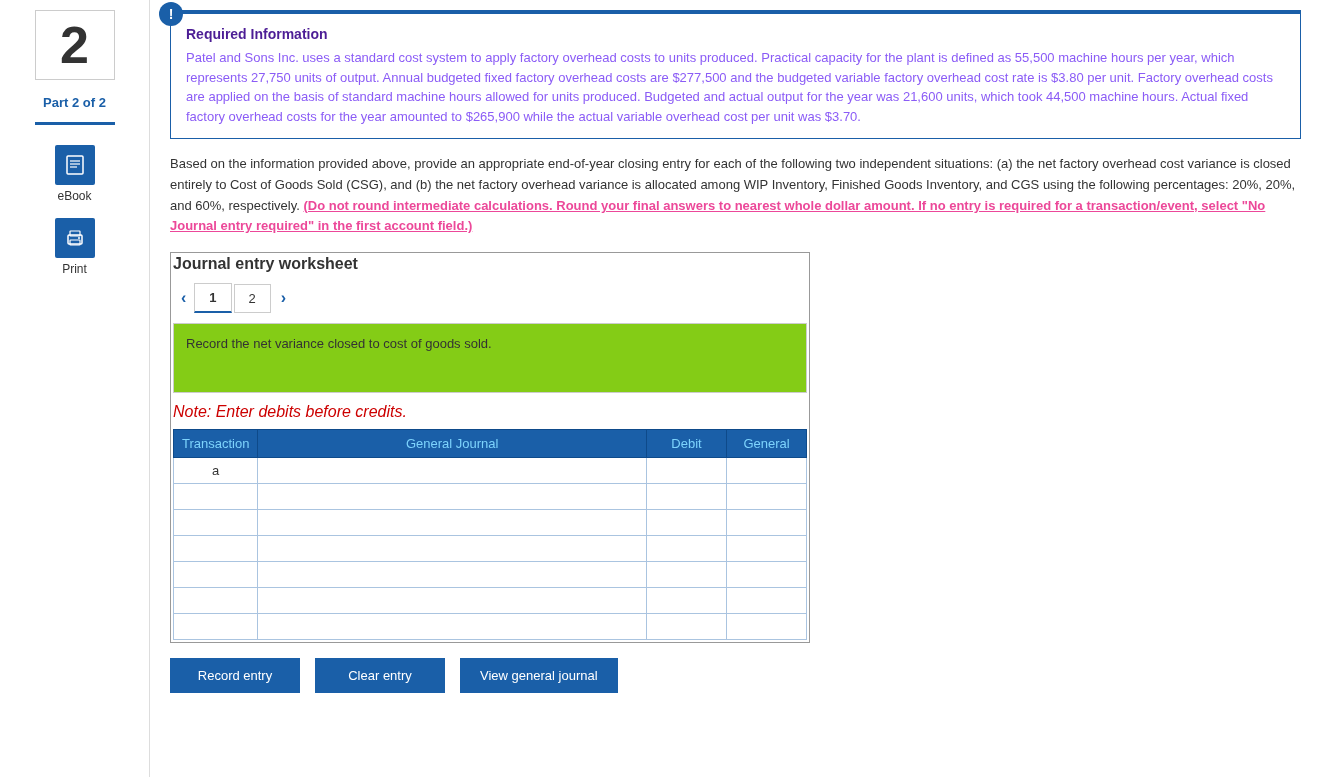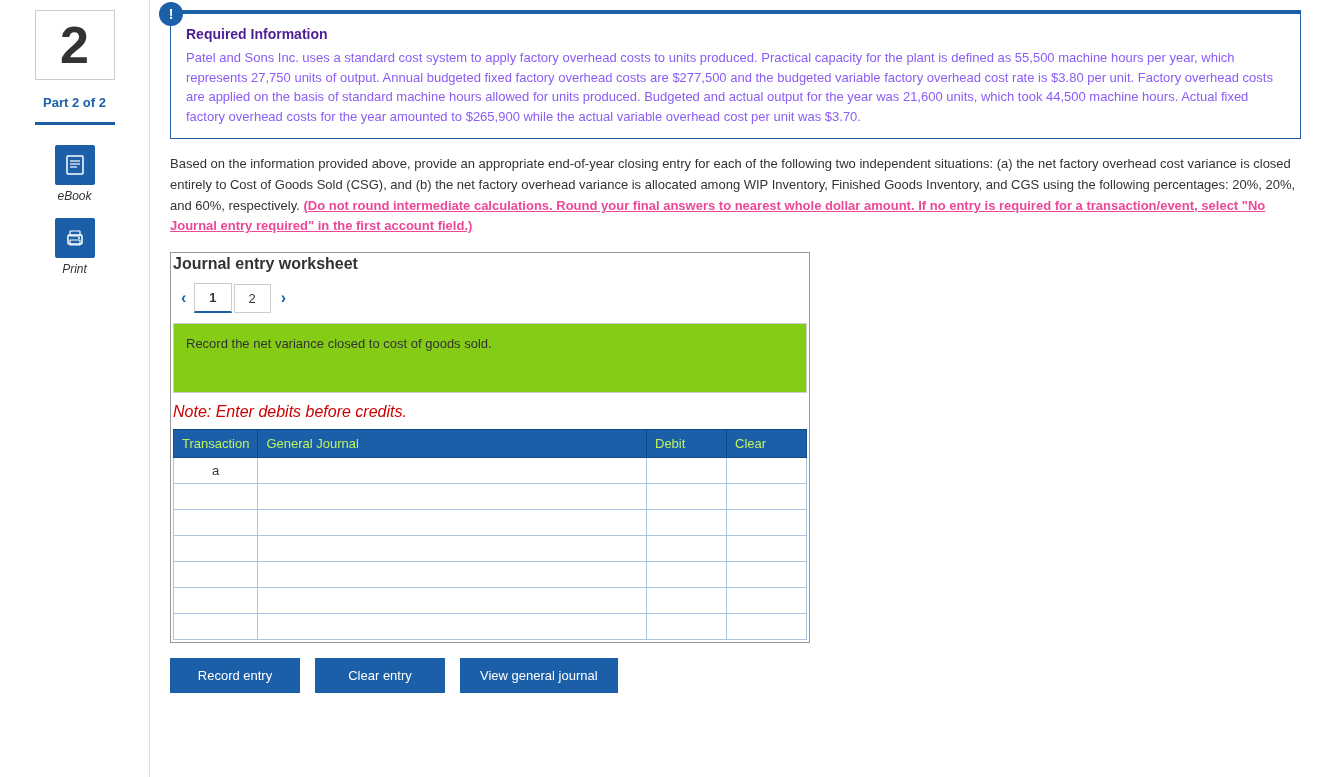--- a/index.html
+++ b/index.html
@@ -49,21 +49,20 @@
       background: #1a5fa8;
       margin-bottom: 20px;
     }
 
     .sidebar-icon-item {
       display: flex;
       flex-direction: column;
       align-items: center;
       margin-bottom: 15px;
       cursor: pointer;
-      font-style: italic;
     }
 
     .sidebar-icon-box {
       width: 40px;
       height: 40px;
       background: #1a5fa8;
       display: flex;
       align-items: center;
       justify-content: center;
       margin-bottom: 4px;
@@ -217,23 +216,23 @@
 
     
     .journal-table {
       width: 100%;
       border-collapse: collapse;
       font-size: 13px;
     }
 
     .journal-table thead tr th {
       background: #1a5fa8;
-      color: #bef264;
+      color: #7dd3fc;
       padding: 6px 8px;
-      text-align: left;
+      text-align: center;
       border: 1px solid #0e4a8a;
       font-weight: normal;
     }
 
     .journal-table thead tr th.col-transaction { width: 80px; }
     .journal-table thead tr th.col-journal { width: auto; }
     .journal-table thead tr th.col-debit { width: 80px; }
     .journal-table thead tr th.col-credit { width: 80px; }
 
     .journal-table tbody tr td {
@@ -350,21 +349,21 @@
       <div class="record-description-box">Record the net variance closed to cost of goods sold.</div>
 
       <div class="note-text">Note: Enter debits before credits.</div>
 
       <table class="journal-table">
         <thead>
           <tr>
             <th class="col-transaction">Transaction</th>
             <th class="col-journal">General Journal</th>
             <th class="col-debit">Debit</th>
-            <th class="col-credit">Clear</th>
+            <th class="col-credit">General</th>
           </tr>
         </thead>
         <tbody>
           <tr>
             <td class="transaction-cell">a</td>
             <td class="input-cell"><input type="text" style=""></td>
             <td class="input-cell"><input type="text" style=""></td>
             <td class="input-cell"><input type="text" style=""></td>
           </tr>
           <tr>

